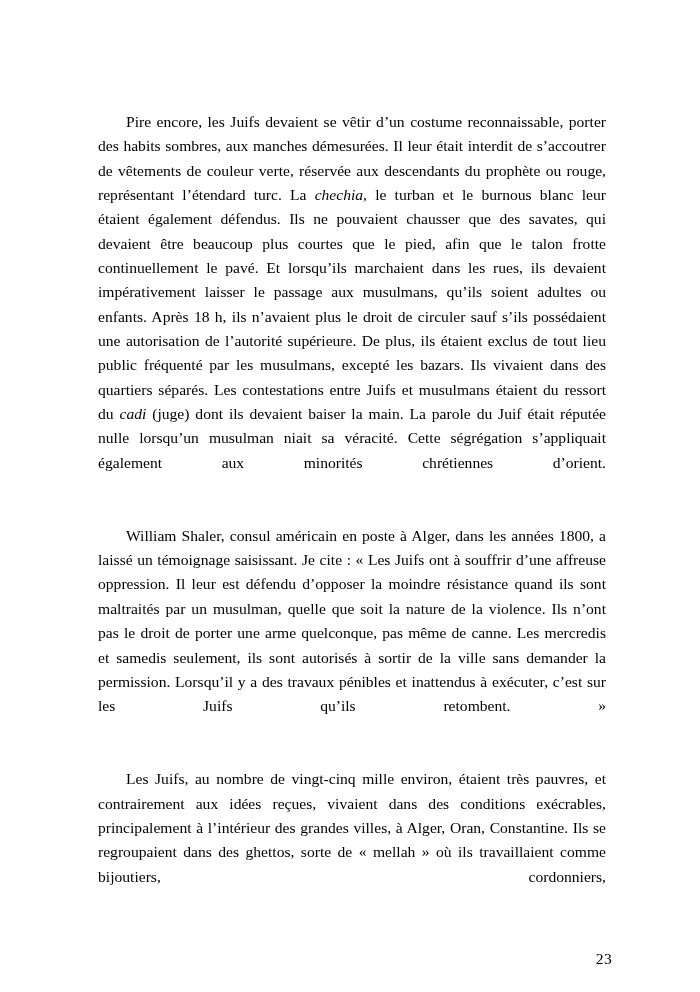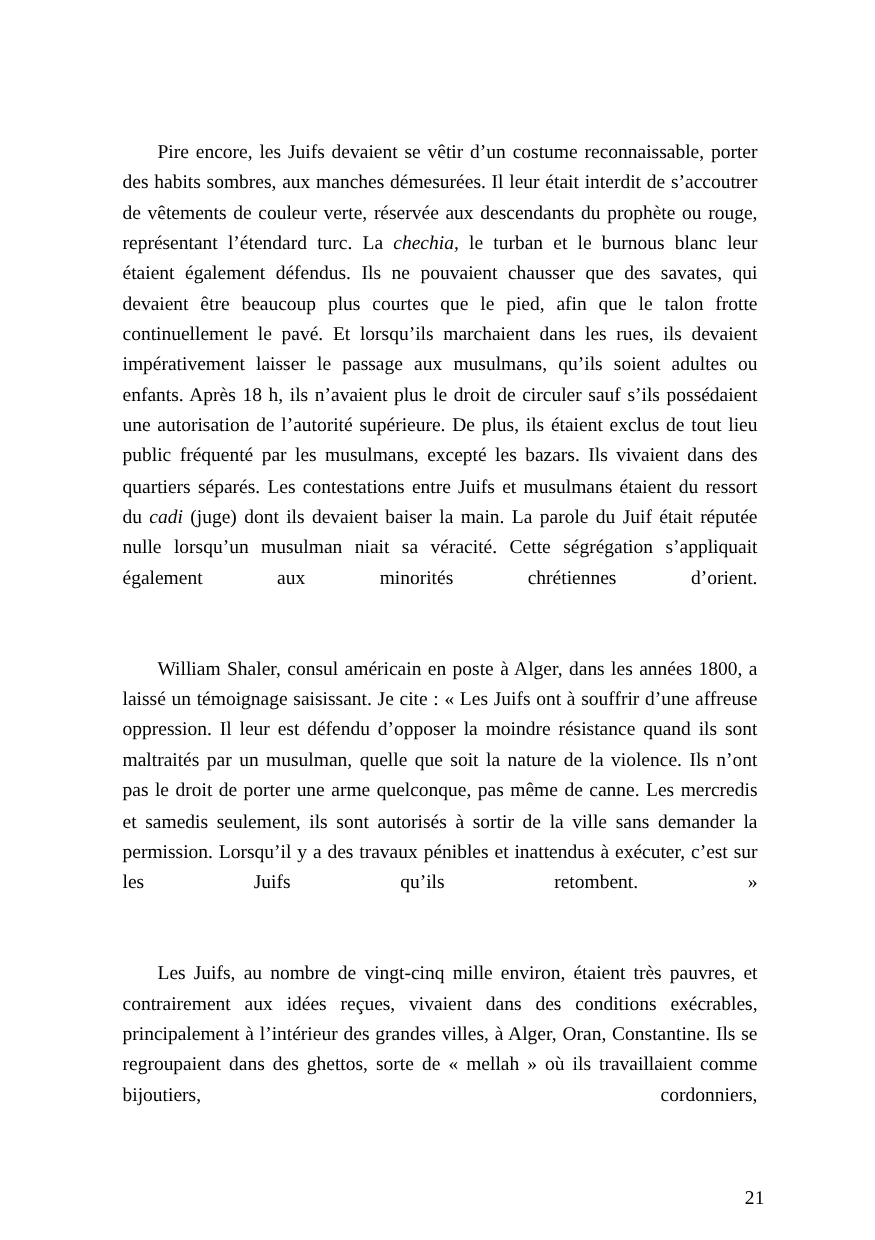--- a/index.html
+++ b/index.html
@@ -66,15 +66,15 @@
 <body>
 
 <div class="page">
 
   <div class="text-block">
     <p class="para"><span>Pire encore, les Juifs devaient se vêtir d’un costume reconnaissable, porter des habits sombres, aux manches démesurées. Il leur était interdit de s’accoutrer de vêtements de couleur verte, réservée aux descendants du prophète ou rouge, représentant l’étendard turc. La </span><span class="it">chechia,</span><span> le turban et le burnous blanc leur étaient également défendus. Ils ne pouvaient chausser que des savates, qui devaient être beaucoup plus courtes que le pied, afin que le talon frotte continuellement le pavé. Et lorsqu’ils marchaient dans les rues, ils devaient impérativement laisser le passage aux musulmans, qu’ils soient adultes ou enfants. Après 18 h, ils n’avaient plus le droit de circuler sauf s’ils possédaient une autorisation de l’autorité supérieure. De plus, ils étaient exclus de tout lieu public fréquenté par les musulmans, excepté les bazars. Ils vivaient dans des quartiers séparés. Les contestations entre Juifs et musulmans étaient du ressort du </span><span class="it">cadi</span><span> (juge) dont ils devaient baiser la main. La parole du Juif était réputée nulle lorsqu’un musulman niait sa véracité. Cette ségrégation s’appliquait également aux minorités chrétiennes d’orient.</span></p>
     <p class="para"><span>William Shaler, consul américain en poste à Alger, dans les années 1800, a laissé un témoignage saisissant. Je cite : « Les Juifs ont à souffrir d’une affreuse oppression. Il leur est défendu d’opposer la moindre résistance quand ils sont maltraités par un musulman, quelle que soit la nature de la violence. Ils n’ont pas le droit de porter une arme quelconque, pas même de canne. Les mercredis et samedis seulement, ils sont autorisés à sortir de la ville sans demander la permission. Lorsqu’il y a des travaux pénibles et inattendus à exécuter, c’est sur les Juifs qu’ils retombent. »</span></p>
     <p class="para"><span>Les Juifs, au nombre de vingt-cinq mille environ, étaient très pauvres, et contrairement aux idées reçues, vivaient dans des conditions exécrables, principalement à l’intérieur des grandes villes, à Alger, Oran, Constantine. Ils se regroupaient dans des ghettos, sorte de « mellah » où ils travaillaient comme bijoutiers, cordonniers,</span></p>
   </div>
 
-  <div class="folio">21</div>
+  <div class="folio">23</div>
 
 </div>
 
 </body></html>

